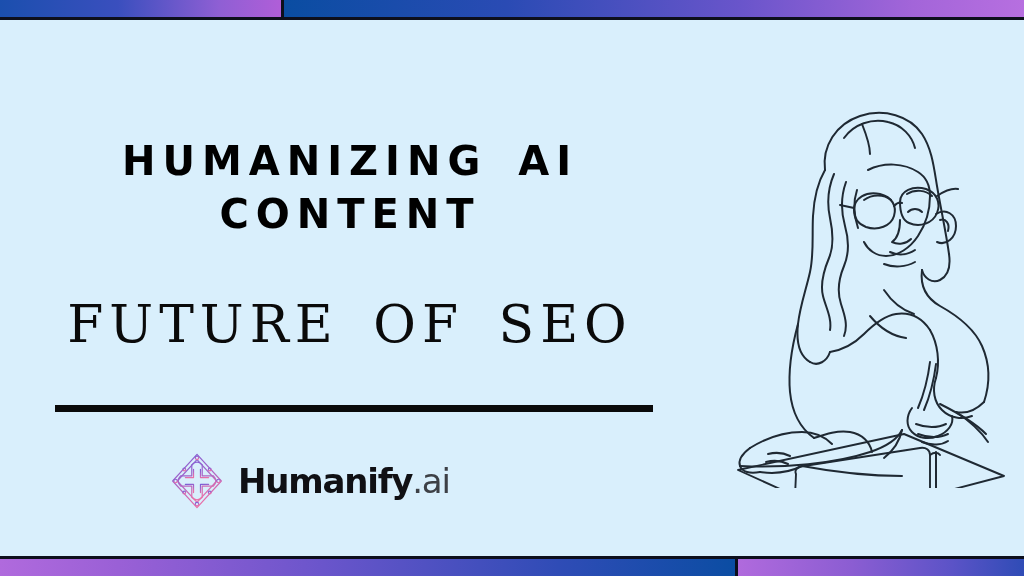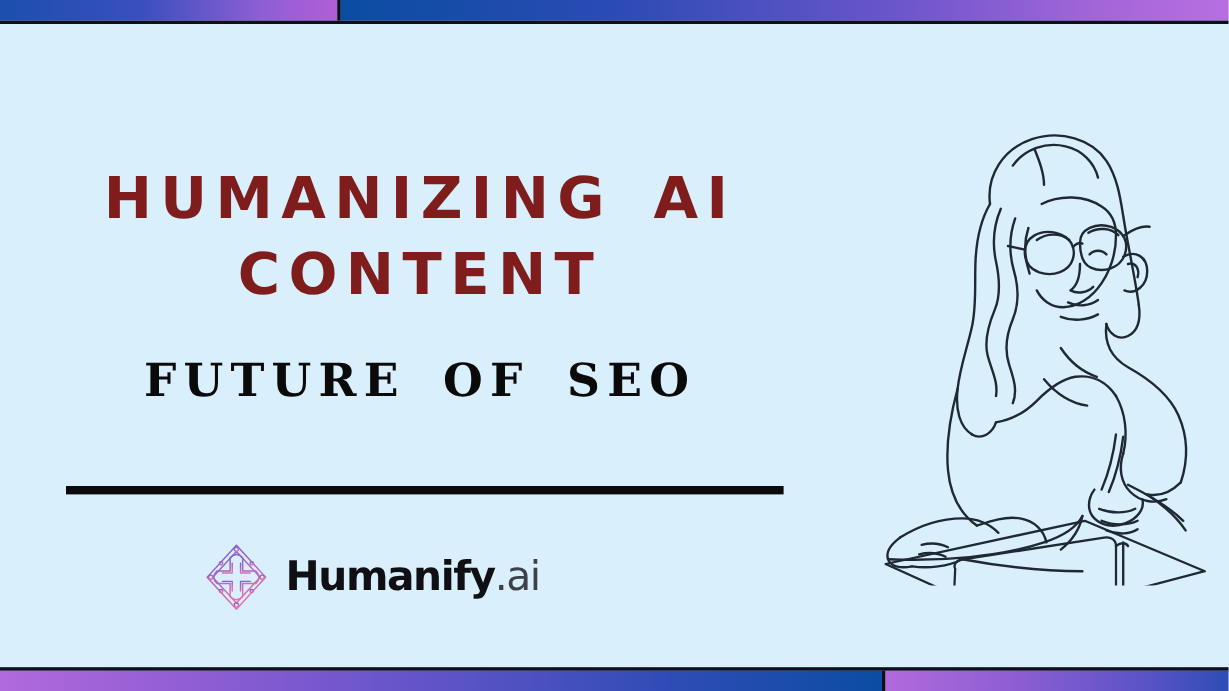--- a/index.html
+++ b/index.html
@@ -73,40 +73,40 @@
     height: 536px;
     z-index: 2;
   }
 
   .headline {
     position: absolute;
     top: 115px;
     left: 0;
     width: 700px;
     text-align: center;
-    color: #7f1d1d;
+    color: #000000;
     font-family: "DejaVu Sans", sans-serif;
     font-weight: bold;
-    font-size: 48px;
+    font-size: 40px;
     line-height: 1.32;
     letter-spacing: 7px;
     text-transform: uppercase;
     word-spacing: 10px;
   }
 
   .subhead {
     position: absolute;
     top: 274px;
     left: 0;
     width: 700px;
     text-align: center;
     color: #0a0a0a;
     font-family: "DejaVu Serif", serif;
-    font-weight: bold;
-    font-size: 38px;
+    font-weight: normal;
+    font-size: 52px;
     letter-spacing: 6px;
     text-transform: uppercase;
     word-spacing: 12px;
   }
 
   .rule {
     position: absolute;
     left: 55px;
     top: 385px;
     width: 598px;

